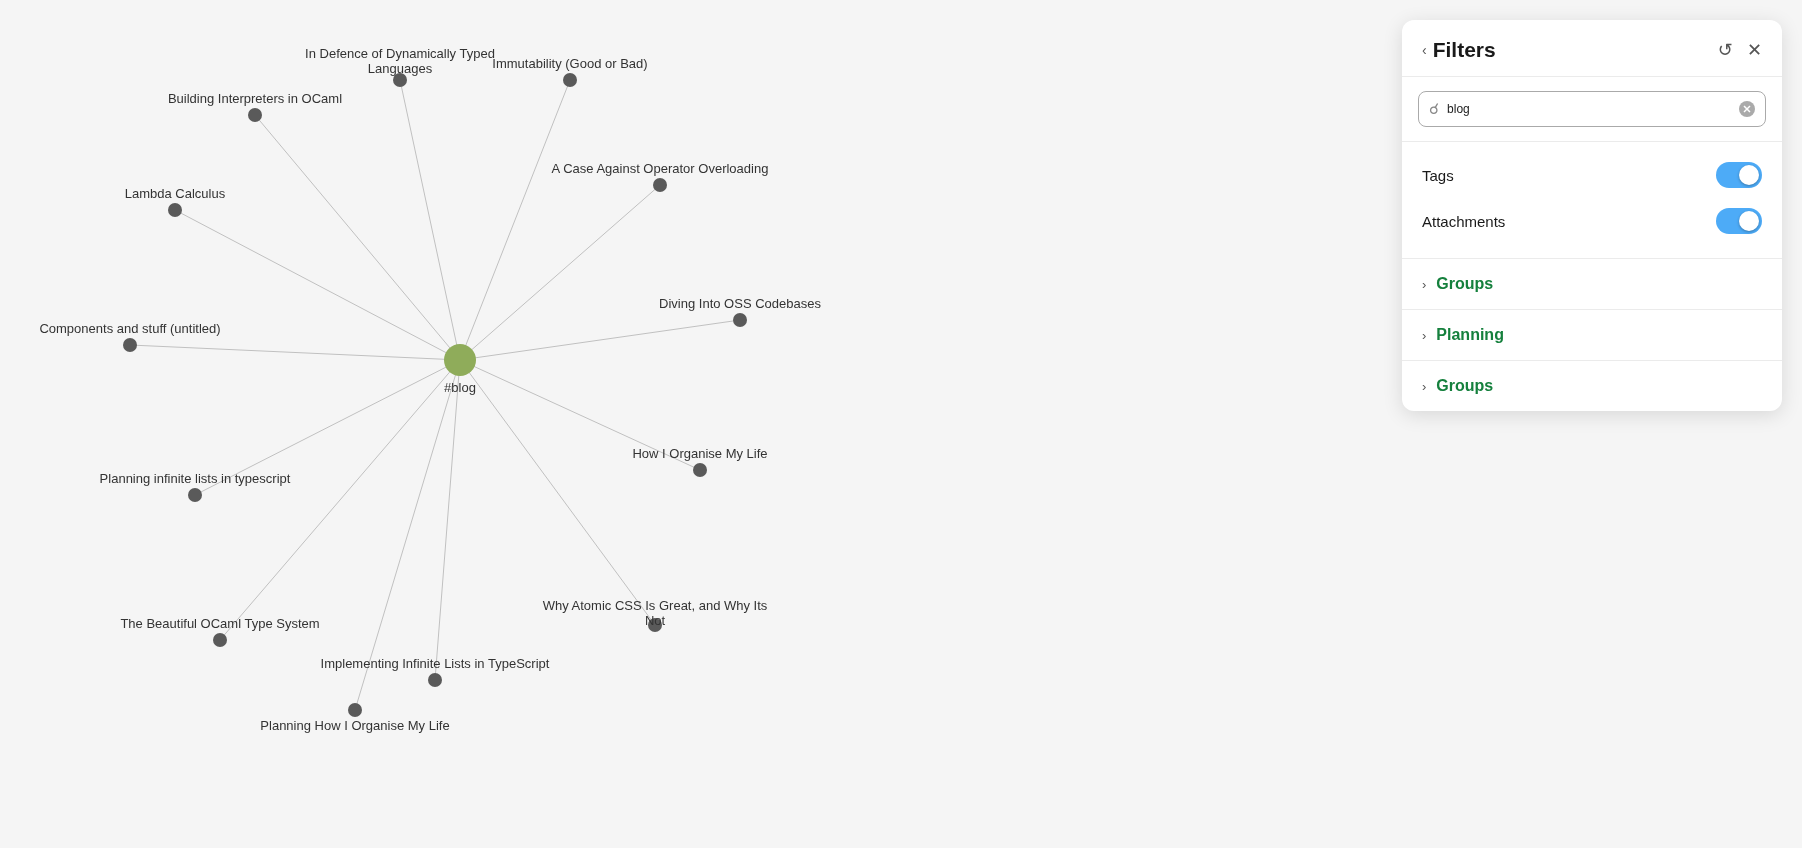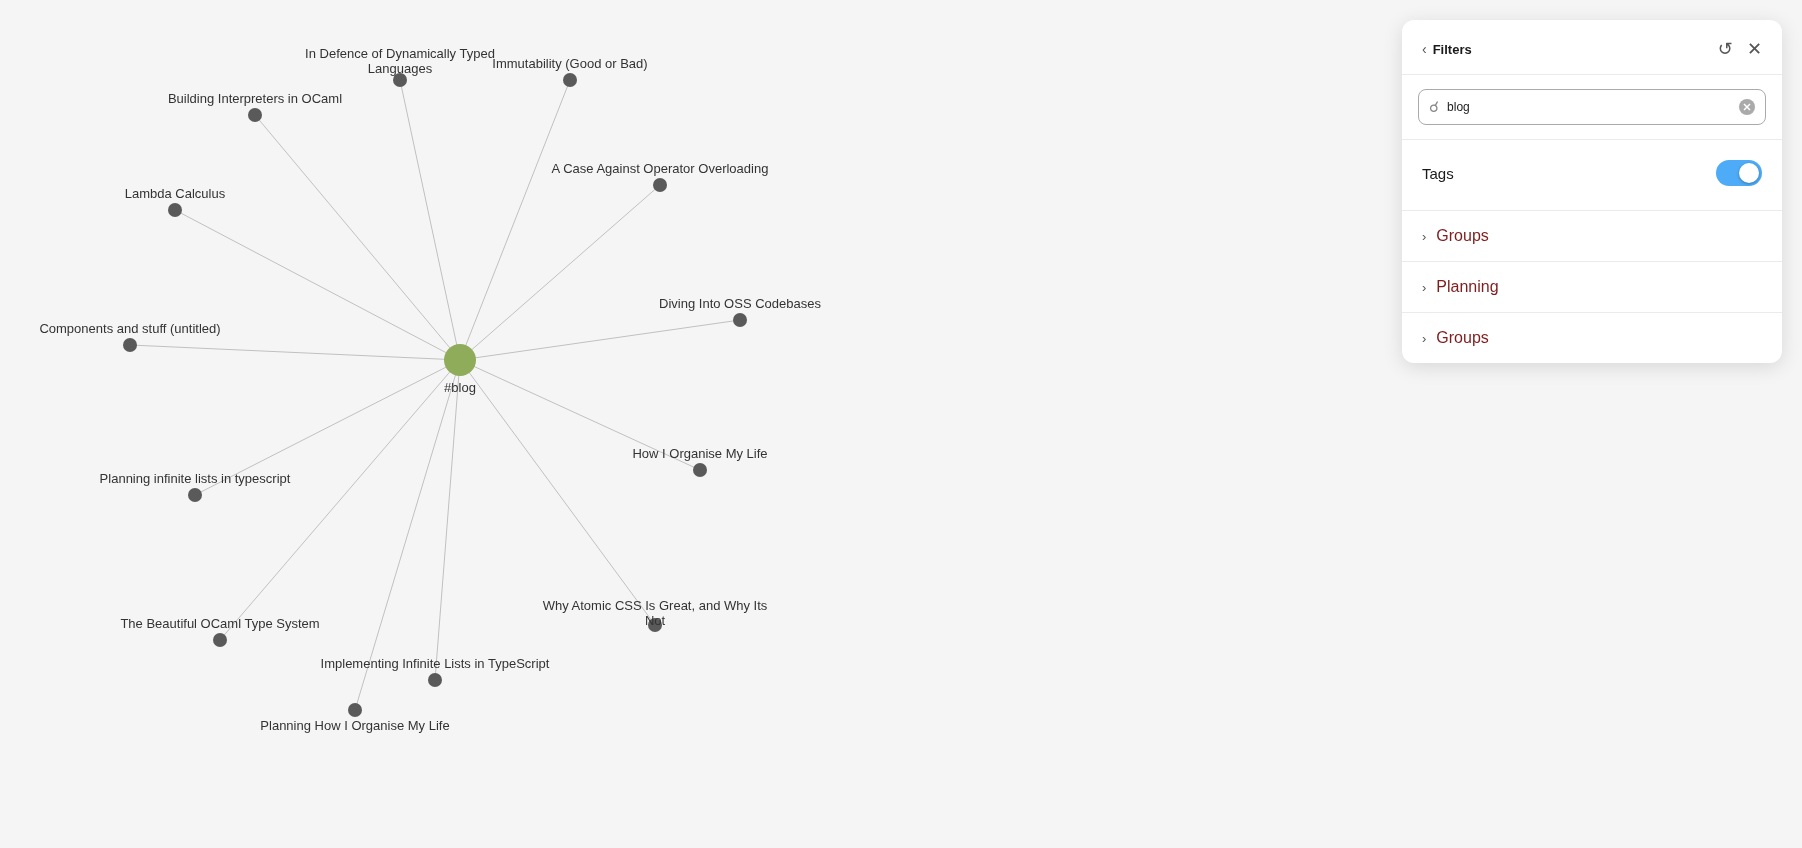--- a/index.html
+++ b/index.html
@@ -52,21 +52,21 @@
       padding: 18px 20px 14px 20px;
       border-bottom: 1px solid #ebebeb;
     }
     .panel-header .chevron-icon {
       font-size: 14px;
       color: #555;
       margin-right: 6px;
       cursor: pointer;
     }
     .panel-title {
-      font-size: 13px;
+      font-size: 21px;
       font-weight: 700;
       color: #1a1a1a;
       flex: 1;
     }
     .panel-header-actions {
       display: flex;
       gap: 14px;
       align-items: center;
     }
     .header-icon-btn {
@@ -179,22 +179,22 @@
     }
     .collapsible-section:last-child {
       border-bottom: none;
     }
     .collapsible-chevron {
       font-size: 13px;
       color: #555;
     }
     .collapsible-label {
       font-size: 16px;
-      font-weight: 400;
-      color: #7f1d1d;
+      font-weight: 700;
+      color: #15803d;
     }
   </style>
 </head>
 <body>
 
 <div id="graph-area">
   <svg id="graph-svg">
 
     <g id="edges" stroke="#c0c0c0" stroke-width="1">
       <line x1="460" y1="360" x2="400" y2="80"></line>
@@ -285,20 +285,28 @@
 
   <div class="filter-rows">
     <div class="filter-row">
       <span class="filter-row-label">Tags</span>
       <div class="toggle">
         <div class="toggle-track on">
           <div class="toggle-thumb"></div>
         </div>
       </div>
     </div>
+    <div class="filter-row">
+      <span class="filter-row-label">Attachments</span>
+      <div class="toggle">
+        <div class="toggle-track on">
+          <div class="toggle-thumb"></div>
+        </div>
+      </div>
+    </div>
   </div>
 
   <div class="collapsible-section">
     <span class="collapsible-chevron">›</span>
     <span class="collapsible-label">Groups</span>
   </div>
 
   <div class="collapsible-section">
     <span class="collapsible-chevron">›</span>
     <span class="collapsible-label">Planning</span>

